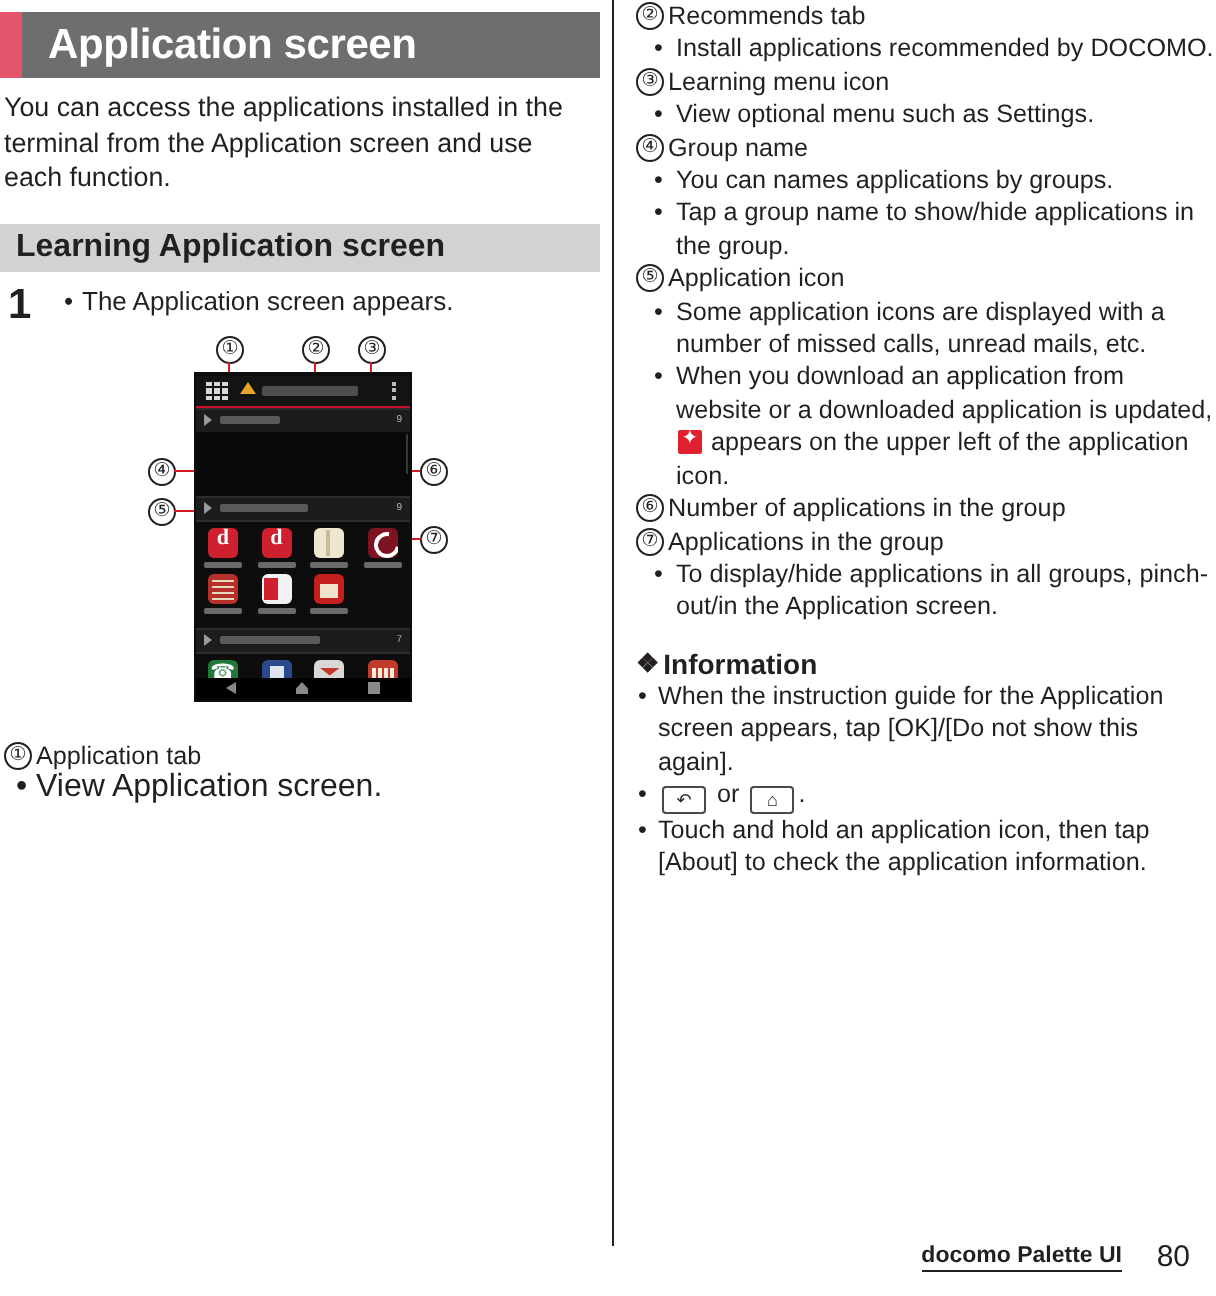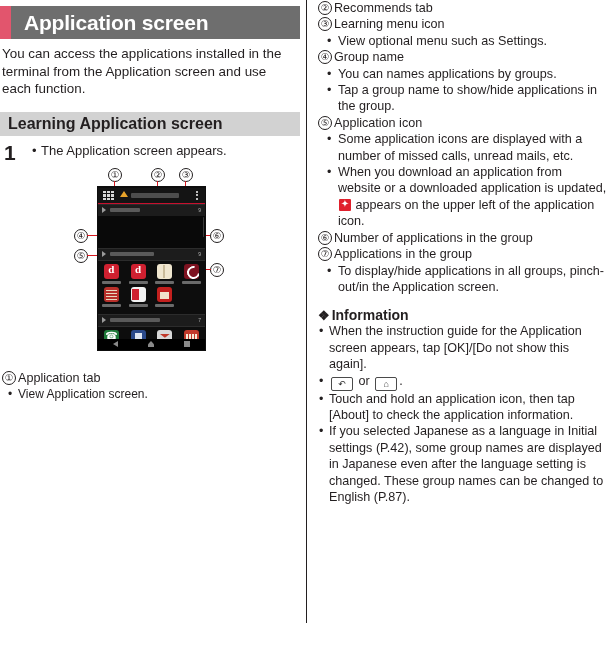--- a/index.html
+++ b/index.html
@@ -212,21 +212,21 @@
   .defitem{
     position:relative;padding-left:16px;font-size:12.6px;line-height:16px;
     margin-top:1px;
   }
   .defnum{
     position:absolute;left:0;top:1px;width:12px;height:12px;
     border:1px solid #231f20;border-radius:50%;
     font-size:9.5px;line-height:12px;text-align:center;
   }
   .defsub{
-    position:relative;padding-left:11px;font-size:12px;line-height:16px;
+    position:relative;padding-left:11px;font-size:16px;line-height:16px;
     margin-left:5px;
   }
   .defsub::before{content:"\2022";position:absolute;left:1px;top:0;}
 
   
   .r-item{position:relative;padding-left:16px;font-size:12.6px;line-height:16.4px;margin-top:0px;}
   .r-num{
     position:absolute;left:0;top:1px;width:12px;height:12px;
     border:1px solid #231f20;border-radius:50%;
     font-size:9.5px;line-height:12px;text-align:center;
@@ -436,20 +436,21 @@
       </div>
     </div>
   </div>
 
   <div class="col-right">
 
     <div class="r-item">
       <span class="r-num">②</span>
       <span>Recommends tab</span>
     </div>
+    <div class="r-sub">Install applications recommended by DOCOMO.</div>
 
     <div class="r-item">
       <span class="r-num">③</span>
       <span>Learning menu icon</span>
     </div>
     <div class="r-sub">View optional menu such as Settings.</div>
 
     <div class="r-item">
       <span class="r-num">④</span>
       <span>Group name</span>
@@ -485,17 +486,20 @@
 
     <div class="info-item">When the instruction guide for the Application screen appears, tap [OK]/[Do not show this again].</div>
 
     <div class="info-item">
       <span class="key"><span>↶</span></span>
       <span>or</span>
       <span class="key"><span>⌂</span></span><span>.</span>
     </div>
 
     <div class="info-item">Touch and hold an application icon, then tap [About] to check the application information.</div>
-    <div class="info-item">If you selected Japanese as a language in Initial settings (P.42), some group names are displayed in Japanese even after the language setting is changed. These group names can be changed to English (P.87).</div>
   </div>
 
+  <div class="footer">
+    <div class="footer-label">docomo Palette UI</div>
+    <div class="footer-page">80</div>
+  </div>
 
 </div>
 
 </body></html>

